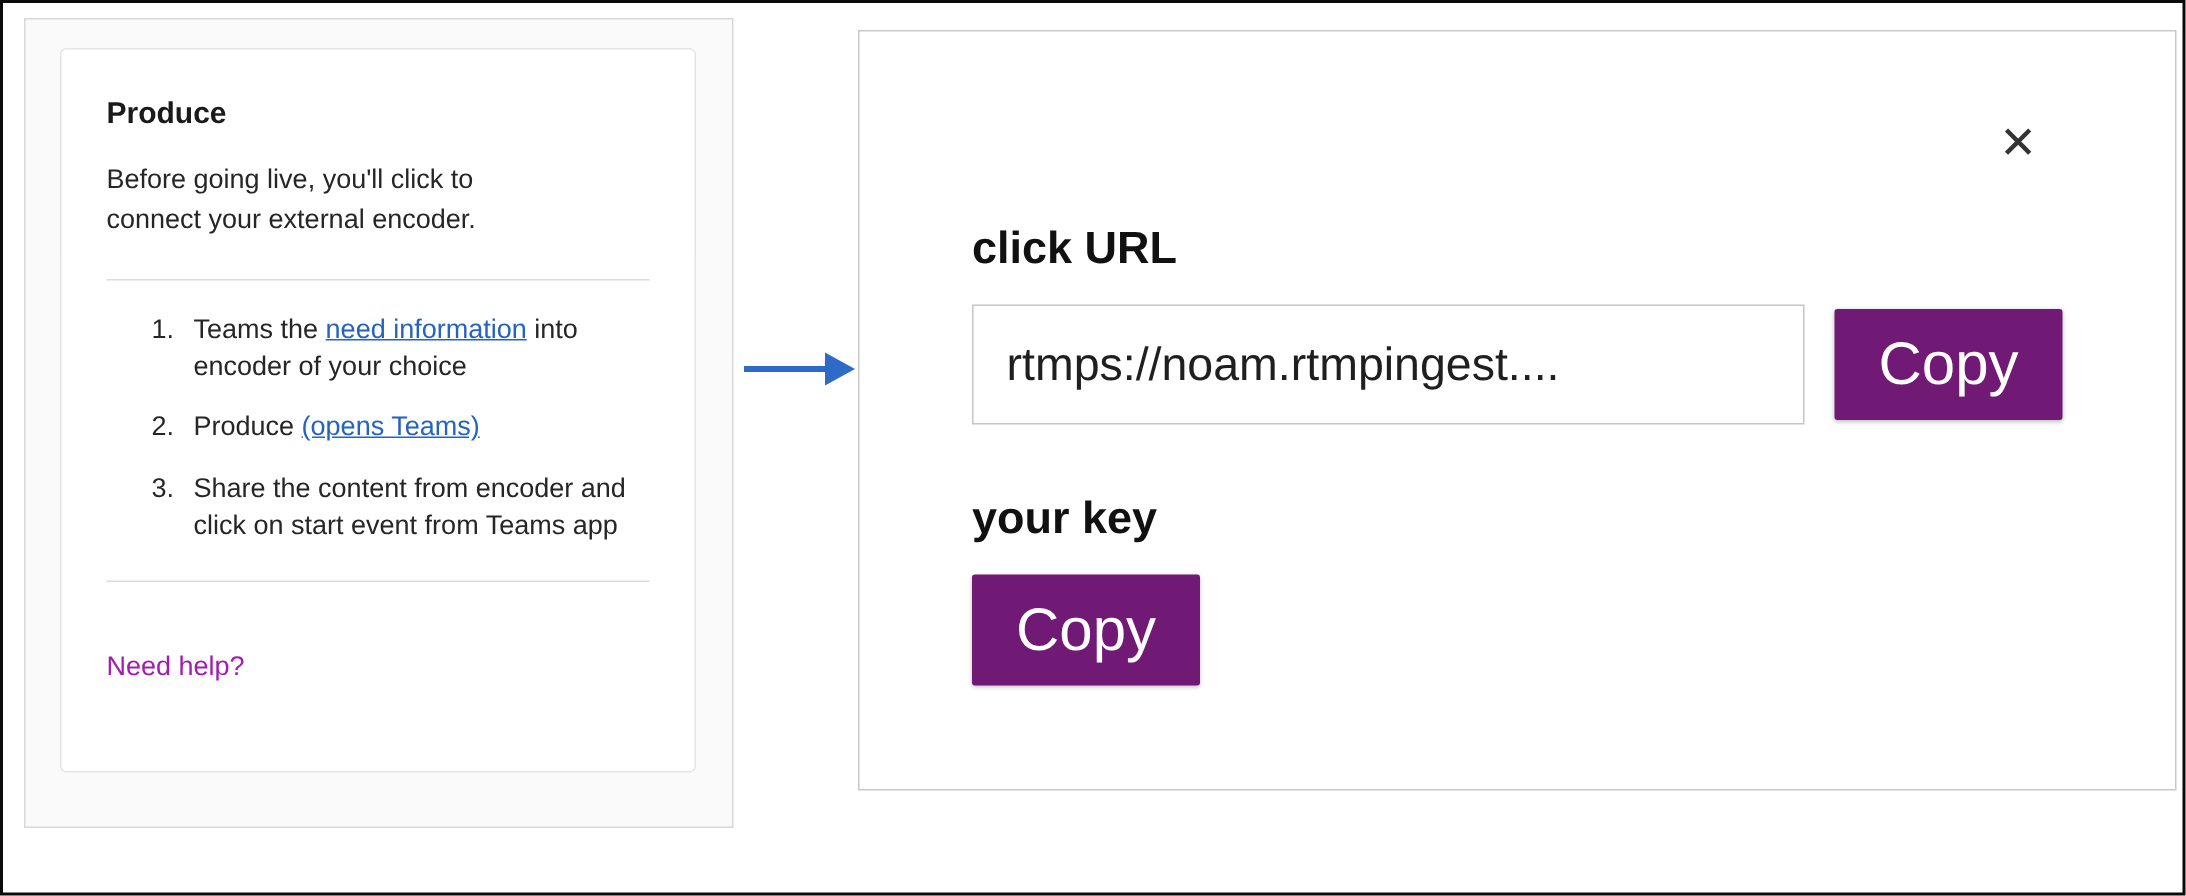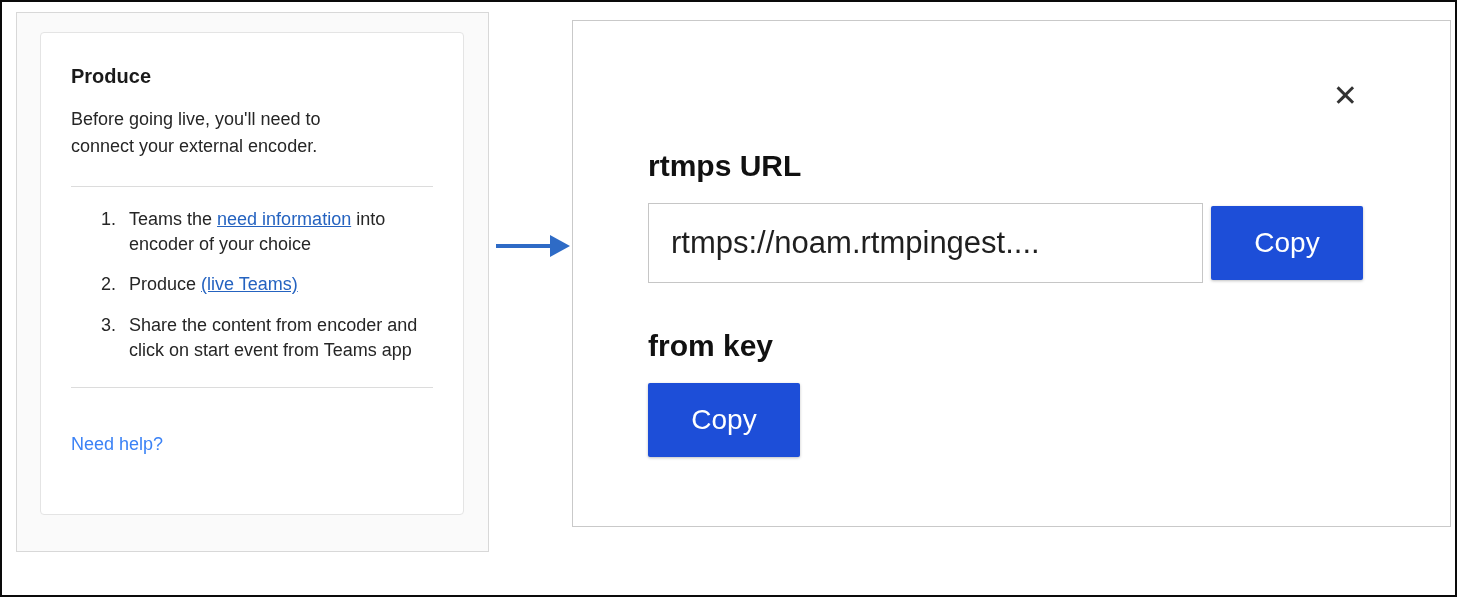--- a/index.html
+++ b/index.html
@@ -52,21 +52,21 @@
     font-size: 18px; line-height: 1.4; color: #262626;
   }
   .step-num { flex: 0 0 auto; }
   .step-text { max-width: 302px; display: inline-block; }
   .link {
     color: #2563c0; text-decoration: underline; cursor: pointer;
   }
   .help-link {
     display: inline-block;
     margin-top: 26px;
-    font-size: 18px; color: #3b82f6;
+    font-size: 18px; color: #a21caf;
     text-decoration: none; cursor: pointer;
   }
 
   
   .arrow { position: absolute; left: 492px; top: 228px; }
 
   
   .dialog {
     position: absolute; left: 570px; top: 18px;
     width: 879px; height: 507px;
@@ -80,62 +80,62 @@
     cursor: pointer;
     font-family: "Liberation Sans", sans-serif;
   }
   .field { position: absolute; left: 75px; }
   .field-1 { top: 128px; }
   .field-2 { top: 308px; }
   .field-label {
     font-size: 30px; font-weight: bold; color: #111111;
     margin-bottom: 20px;
   }
-  .field-row { display: flex; align-items: center; gap: 8px; }
+  .field-row { display: flex; align-items: center; gap: 20px; }
   .field-input {
     width: 555px; height: 80px;
     border: 1px solid #c6c6c6;
     font-size: 31px; color: #1f1f1f;
     padding: 0 22px;
     font-family: "Liberation Sans", sans-serif;
     background: #ffffff;
     outline: none;
   }
   .copy-btn {
     width: 152px; height: 74px;
-    background: #1d4ed8;
+    background: #701a75;
     color: #ffffff;
     border: none;
-    font-size: 28px;
+    font-size: 40px;
     font-family: "Liberation Sans", sans-serif;
     cursor: pointer;
     border-radius: 2px;
     box-shadow: 0 1px 3px rgba(0,0,0,0.25);
   }
 </style>
 </head>
 <body>
 
 <div class="frame">
 
   <div class="left-panel">
     <div class="card">
       <div class="card-title">Produce</div>
-      <p class="intro">Before going live, you'll need to connect your external encoder.</p>
+      <p class="intro">Before going live, you'll click to connect your external encoder.</p>
 
       <div class="divider"></div>
 
       <div class="steps">
         <div class="step">
           <span class="step-num">1.</span>
           <span class="step-text"><span>Teams the </span><a href="#" class="link">need information</a><span> into encoder of your choice</span></span>
         </div>
         <div class="step">
           <span class="step-num">2.</span>
-          <span class="step-text"><span>Produce </span><a href="#" class="link">(live Teams)</a></span>
+          <span class="step-text"><span>Produce </span><a href="#" class="link">(opens Teams)</a></span>
         </div>
         <div class="step">
           <span class="step-num">3.</span>
           <span class="step-text">Share the content from encoder and click on start event from Teams app</span>
         </div>
       </div>
 
       <div class="divider divider-bottom"></div>
 
       <a href="#" class="help-link">Need help?</a>
@@ -144,28 +144,28 @@
 
   <svg class="arrow" width="78" height="32" viewBox="0 0 78 32">
     <line x1="2" y1="16" x2="58" y2="16" stroke="#2e6bc6" stroke-width="4"></line>
     <polygon points="56,5 76,16 56,27" fill="#2e6bc6"></polygon>
   </svg>
 
   <div class="dialog">
     <button class="close-btn">✕</button>
 
     <div class="field field-1">
-      <div class="field-label">rtmps URL</div>
+      <div class="field-label">click URL</div>
       <div class="field-row">
         <input class="field-input" type="text" value="rtmps://noam.rtmpingest...." style="">
         <button class="copy-btn">Copy</button>
       </div>
     </div>
 
     <div class="field field-2">
-      <div class="field-label">from key</div>
+      <div class="field-label">your key</div>
       <div class="field-row">
         <button class="copy-btn">Copy</button>
       </div>
     </div>
   </div>
 
 </div>
 
 </body></html>

